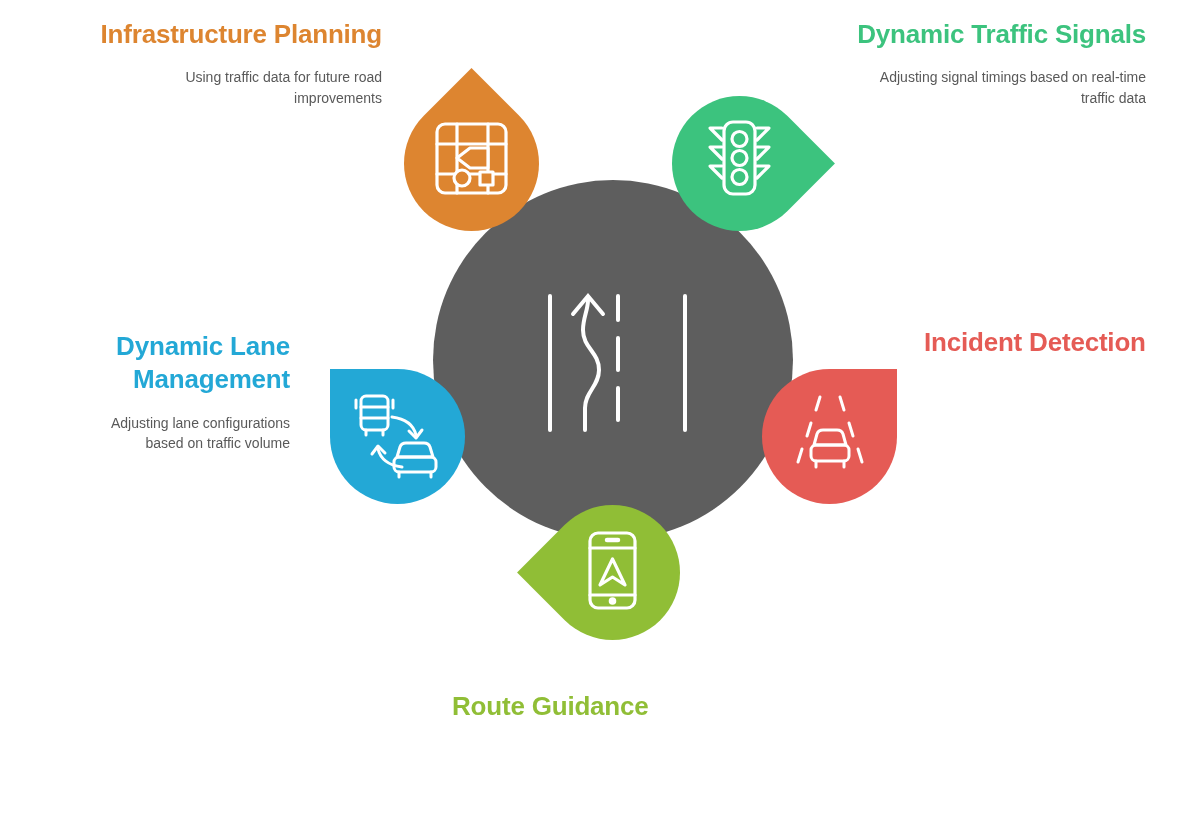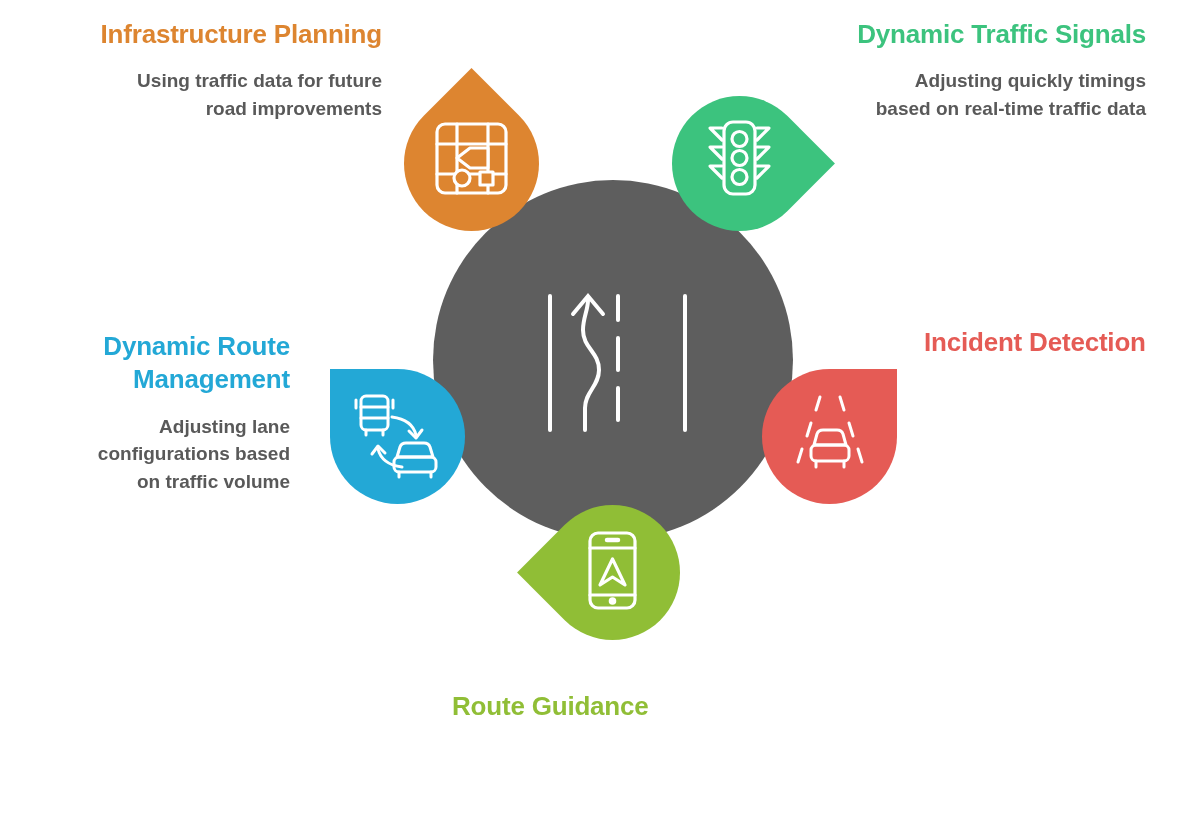--- a/index.html
+++ b/index.html
@@ -24,25 +24,24 @@
     position: absolute;
   }
   .label-title {
     font-size: 26px;
     font-weight: bold;
     line-height: 1.28;
     margin: 0 0 16px 0;
     letter-spacing: -0.2px;
   }
   .label-desc {
-    font-size: 19px;
+    font-size: 14px;
     line-height: 1.45;
     color: #595959;
     margin: 0;
-    font-weight: bold;
   }
 
   .lb-infra        { left: 100px;  top: 18px;  width: 282px; text-align: right; }
   .lb-signals      { left: 856px;  top: 18px;  width: 290px; text-align: right;  }
   .lb-lane         { left: 72px;   top: 330px; width: 218px; text-align: right; }
   .lb-incident     { left: 924px;  top: 326px; width: 230px; text-align: left;  }
   .lb-route        { left: 452px;  top: 690px; width: 300px; }
   .lb-route .label-title { margin-bottom: 22px; }
 
   
@@ -105,25 +104,25 @@
 
 <div id="canvas">
 
   <div class="label-block lb-infra">
     <p class="label-title" style="color: rgb(221, 133, 48);">Infrastructure Planning</p>
     <p class="label-desc">Using traffic data for future road improvements</p>
   </div>
 
   <div class="label-block lb-signals">
     <p class="label-title" style="color: rgb(60, 195, 126);">Dynamic Traffic Signals</p>
-    <p class="label-desc">Adjusting quickly timings based on real-time traffic data</p>
+    <p class="label-desc">Adjusting signal timings based on real-time traffic data</p>
   </div>
 
   <div class="label-block lb-lane">
-    <p class="label-title" style="color: rgb(35, 168, 214);">Dynamic Route Management</p>
+    <p class="label-title" style="color: rgb(35, 168, 214);">Dynamic Lane Management</p>
     <p class="label-desc">Adjusting lane configurations based on traffic volume</p>
   </div>
 
   <div class="label-block lb-incident">
     <p class="label-title" style="color: rgb(229, 91, 85);">Incident Detection</p>
   </div>
 
   <div class="label-block lb-route">
     <p class="label-title" style="color: rgb(144, 190, 54);">Route Guidance</p>
   </div>

